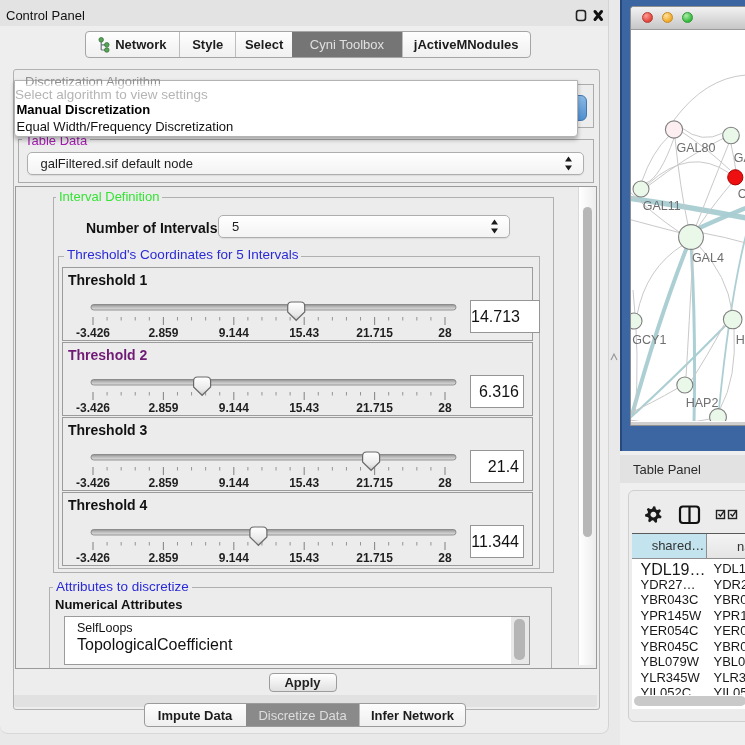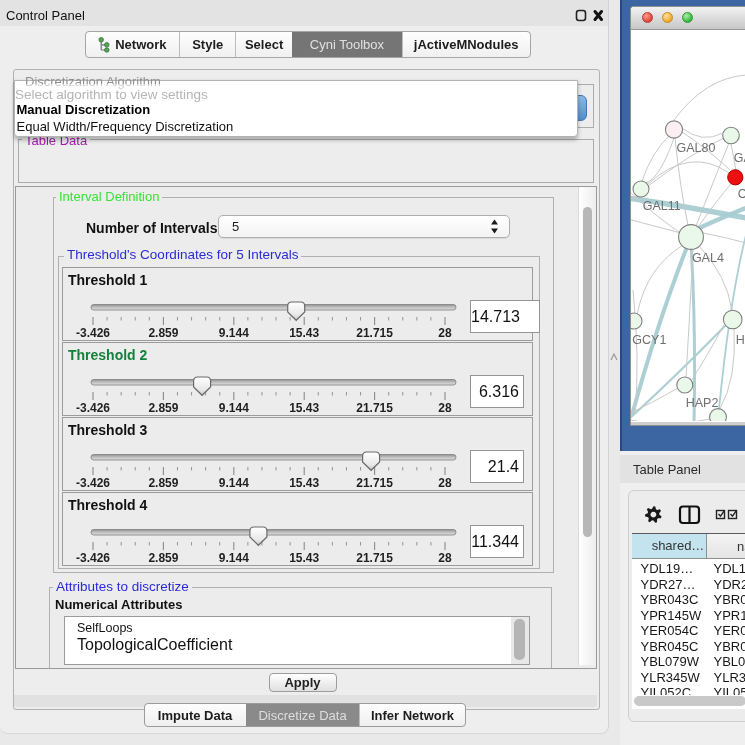--- a/index.html
+++ b/index.html
@@ -40,20 +40,27 @@
   <div style="width:110px;background:#757575;color:#e0e0e0;font-weight:normal;display:flex;align-items:center;justify-content:center;">Cyni Toolbox</div>
   <div style="width:127px;border-left:1px solid #bdbdbd;display:flex;align-items:center;justify-content:center;">jActiveMNodules</div>
 </div>
 <div class="abs" style="left:12.5px;top:69px;width:585px;height:639px;border:1px solid #b2b2b2;
   border-radius:3px;background:#ededed;"></div>
 <div class="abs" style="left:13.5px;top:695px;width:583px;height:12px;background:#e1e1e1;border-radius:0 0 3px 3px;"></div>
 <div class="grp" style="left:20px;top:84px;width:572px;height:42px;"></div>
 <div class="abs" style="left:574.5px;top:95px;width:10px;height:24px;background:linear-gradient(#8ab9e5,#4f8fd0);border-radius:0 6px 6px 0;border:1px solid #4478ad;"></div>
 <div class="grp" style="left:17.5px;top:139px;width:574px;height:42px;"></div>
 <div class="grpt" style="left:22px;top:133.5px;color:#a21caf;">Table Data</div>
+<div class="combo" style="left:26.5px;top:151.5px;width:555px;height:21px;line-height:21px;">
+  <span style="padding-left:13px;">galFiltered.sif default node</span>
+  <svg class="abs" style="right:10px;top:3px;" width="9" height="15" viewBox="0 0 9 15">
+    <path d="M4.5 0.5 L8 5.5 L1 5.5 Z" fill="#1a1a1a"></path>
+    <path d="M4.5 14.5 L8 9.5 L1 9.5 Z" fill="#1a1a1a"></path>
+  </svg>
+</div>
 
 <div class="abs" id="scrollpane" style="left:15px;top:185.5px;width:580px;height:481px;border:1px solid #9a9a9a;background:#ececec;overflow:hidden;">
   <div class="grp" style="left:36.7px;top:10px;width:499px;height:374px;border-color:#b0b0b0;"></div>
   <div class="grpt" style="left:40px;top:3.5px;color:#35e335;">Interval Definition</div>
   <div style="position:absolute;left:70px;top:33px;font-size:14px;font-weight:bold;color:#111;">Number of Intervals</div>
   <div class="combo" style="left:202px;top:28px;width:290px;height:21px;line-height:21px;">
     <span style="padding-left:13px;">5</span>
     <svg class="abs" style="right:10px;top:3px;" width="9" height="15" viewBox="0 0 9 15">
       <path d="M4.5 0.5 L8 5.5 L1 5.5 Z" fill="#1a1a1a"></path>
       <path d="M4.5 14.5 L8 9.5 L1 9.5 Z" fill="#1a1a1a"></path>
@@ -107,21 +114,21 @@
           <text x="100.40" y="68.5" text-anchor="middle" font-size="12" font-weight="bold" fill="#1f1f1f" font-family="Liberation Sans">2.859</text>
           <text x="170.80" y="68.5" text-anchor="middle" font-size="12" font-weight="bold" fill="#1f1f1f" font-family="Liberation Sans">9.144</text>
           <text x="241.20" y="68.5" text-anchor="middle" font-size="12" font-weight="bold" fill="#1f1f1f" font-family="Liberation Sans">15.43</text>
           <text x="311.60" y="68.5" text-anchor="middle" font-size="12" font-weight="bold" fill="#1f1f1f" font-family="Liberation Sans">21.715</text>
           <text x="382.00" y="68.5" text-anchor="middle" font-size="12" font-weight="bold" fill="#1f1f1f" font-family="Liberation Sans">28</text>
           <path d="M 224.70 38 q0,-4 4,-4 h9 q4,0 4,4 v6 l-8.5,8.3 l-8.5,-8.3 z" fill="url(#thg1)" stroke="#6a6a6a" stroke-width="1.2"></path>
         </svg>
       </div>
       <div class="vbox" style="left:454px;top:113.0px;width:48px;height:31px;line-height:31px;padding-right:20px;">14.713</div>
       <div class="thpanel" style="left:46px;top:155.5px;width:469px;height:72px;">
-        <div style="position:absolute;left:5px;top:4px;font-size:14px;font-weight:bold;color:#15803d;">Threshold 2</div>
+        <div style="position:absolute;left:5px;top:4px;font-size:14px;font-weight:bold;color:#701a75;">Threshold 2</div>
         <svg width="469" height="72" viewBox="0 0 469 72" style="position:absolute;left:0;top:0;">
           <defs>
             <linearGradient id="trg2" x1="0" y1="0" x2="0" y2="1">
               <stop offset="0" stop-color="#8f8f8f"></stop>
               <stop offset="0.45" stop-color="#bcbcbc"></stop>
               <stop offset="1" stop-color="#e0e0e0"></stop>
             </linearGradient>
             <linearGradient id="thg2" x1="0" y1="0" x2="0" y2="1">
               <stop offset="0" stop-color="#ffffff"></stop>
               <stop offset="0.7" stop-color="#e8e8e8"></stop>
@@ -376,21 +383,21 @@
     <path d="M77.5 10 l2 2.2 l3.5 -5"></path>
     <rect x="87.5" y="6.5" width="8" height="8"></rect>
     <path d="M89.5 10 l2 2.2 l3.5 -5"></path>
   </g>
 </svg>
 <div class="abs" style="left:631.8px;top:532.5px;width:114px;height:175px;background:#ffffff;border-top:1.5px solid #5a5a5a;z-index:5;"></div>
 <div class="abs" style="left:631.8px;top:534px;width:75.4px;height:25px;background:#c3e4ef;border-right:1.5px solid #8f8f8f;border-bottom:1.5px solid #8f8f8f;z-index:6;box-sizing:border-box;"></div>
 <div class="abs" style="left:640px;top:534px;width:76px;height:25px;text-align:center;line-height:24px;font-size:13px;color:#333;z-index:7;">shared…</div>
 <div class="abs" style="left:707.2px;top:534px;width:38px;height:25px;background:linear-gradient(#f4f4f4,#e4e4e4);border-bottom:1.5px solid #8f8f8f;z-index:6;box-sizing:border-box;"></div>
 <div class="abs" style="left:737px;top:539px;font-size:13px;color:#333;z-index:7;">na</div>
-<div class="abs" style="left:640.5px;top:561.0px;font-size:13px;color:#181818;z-index:6;">YDL19…</div>
+<div class="abs" style="left:640.5px;top:561.0px;font-size:16px;color:#181818;z-index:6;">YDL19…</div>
 <div class="abs" style="left:713.5px;top:561.0px;font-size:13px;color:#181818;z-index:6;">YDL194W</div>
 <div class="abs" style="left:640.5px;top:576.5px;font-size:13px;color:#181818;z-index:6;">YDR27…</div>
 <div class="abs" style="left:713.5px;top:576.5px;font-size:13px;color:#181818;z-index:6;">YDR277C</div>
 <div class="abs" style="left:640.5px;top:592.0px;font-size:13px;color:#181818;z-index:6;">YBR043C</div>
 <div class="abs" style="left:713.5px;top:592.0px;font-size:13px;color:#181818;z-index:6;">YBR043C</div>
 <div class="abs" style="left:640.5px;top:607.5px;font-size:13px;color:#181818;z-index:6;">YPR145W</div>
 <div class="abs" style="left:713.5px;top:607.5px;font-size:13px;color:#181818;z-index:6;">YPR145W</div>
 <div class="abs" style="left:640.5px;top:623.0px;font-size:13px;color:#181818;z-index:6;">YER054C</div>
 <div class="abs" style="left:713.5px;top:623.0px;font-size:13px;color:#181818;z-index:6;">YER054C</div>
 <div class="abs" style="left:640.5px;top:638.5px;font-size:13px;color:#181818;z-index:6;">YBR045C</div>

